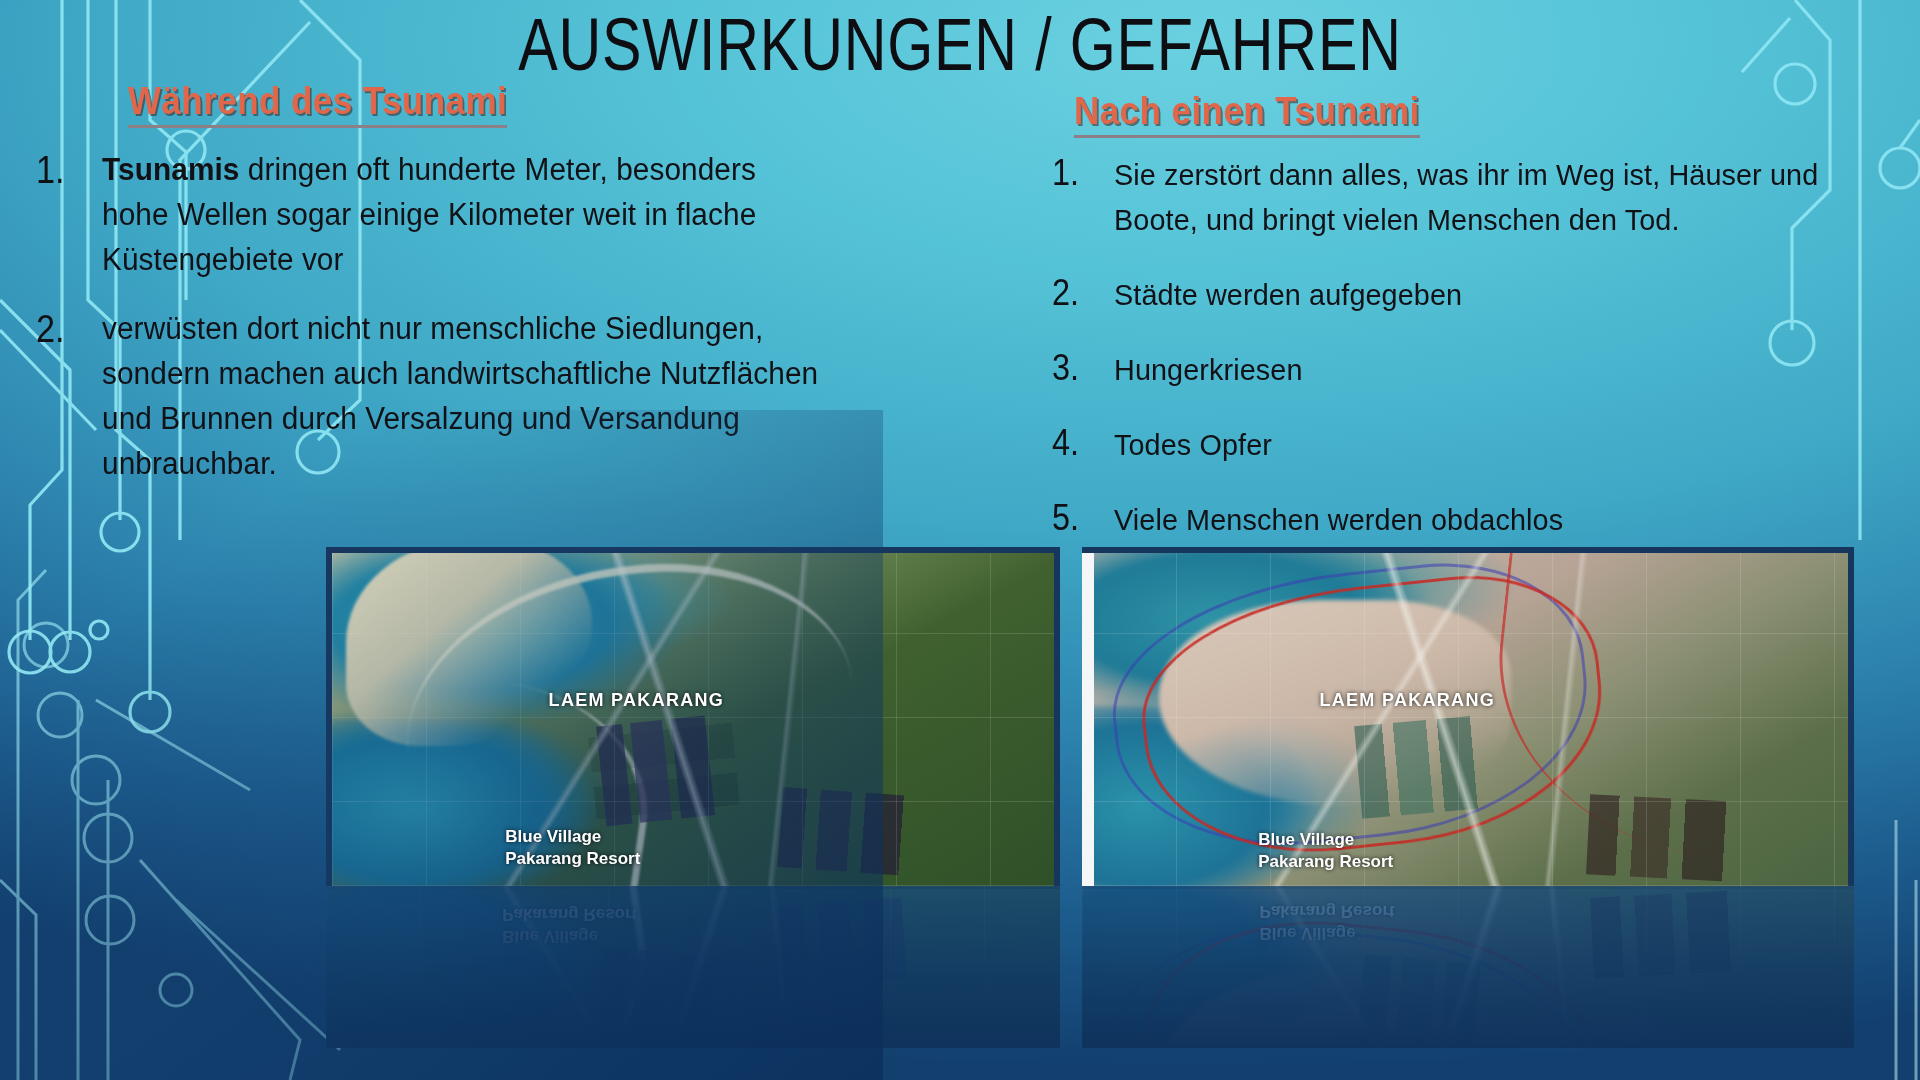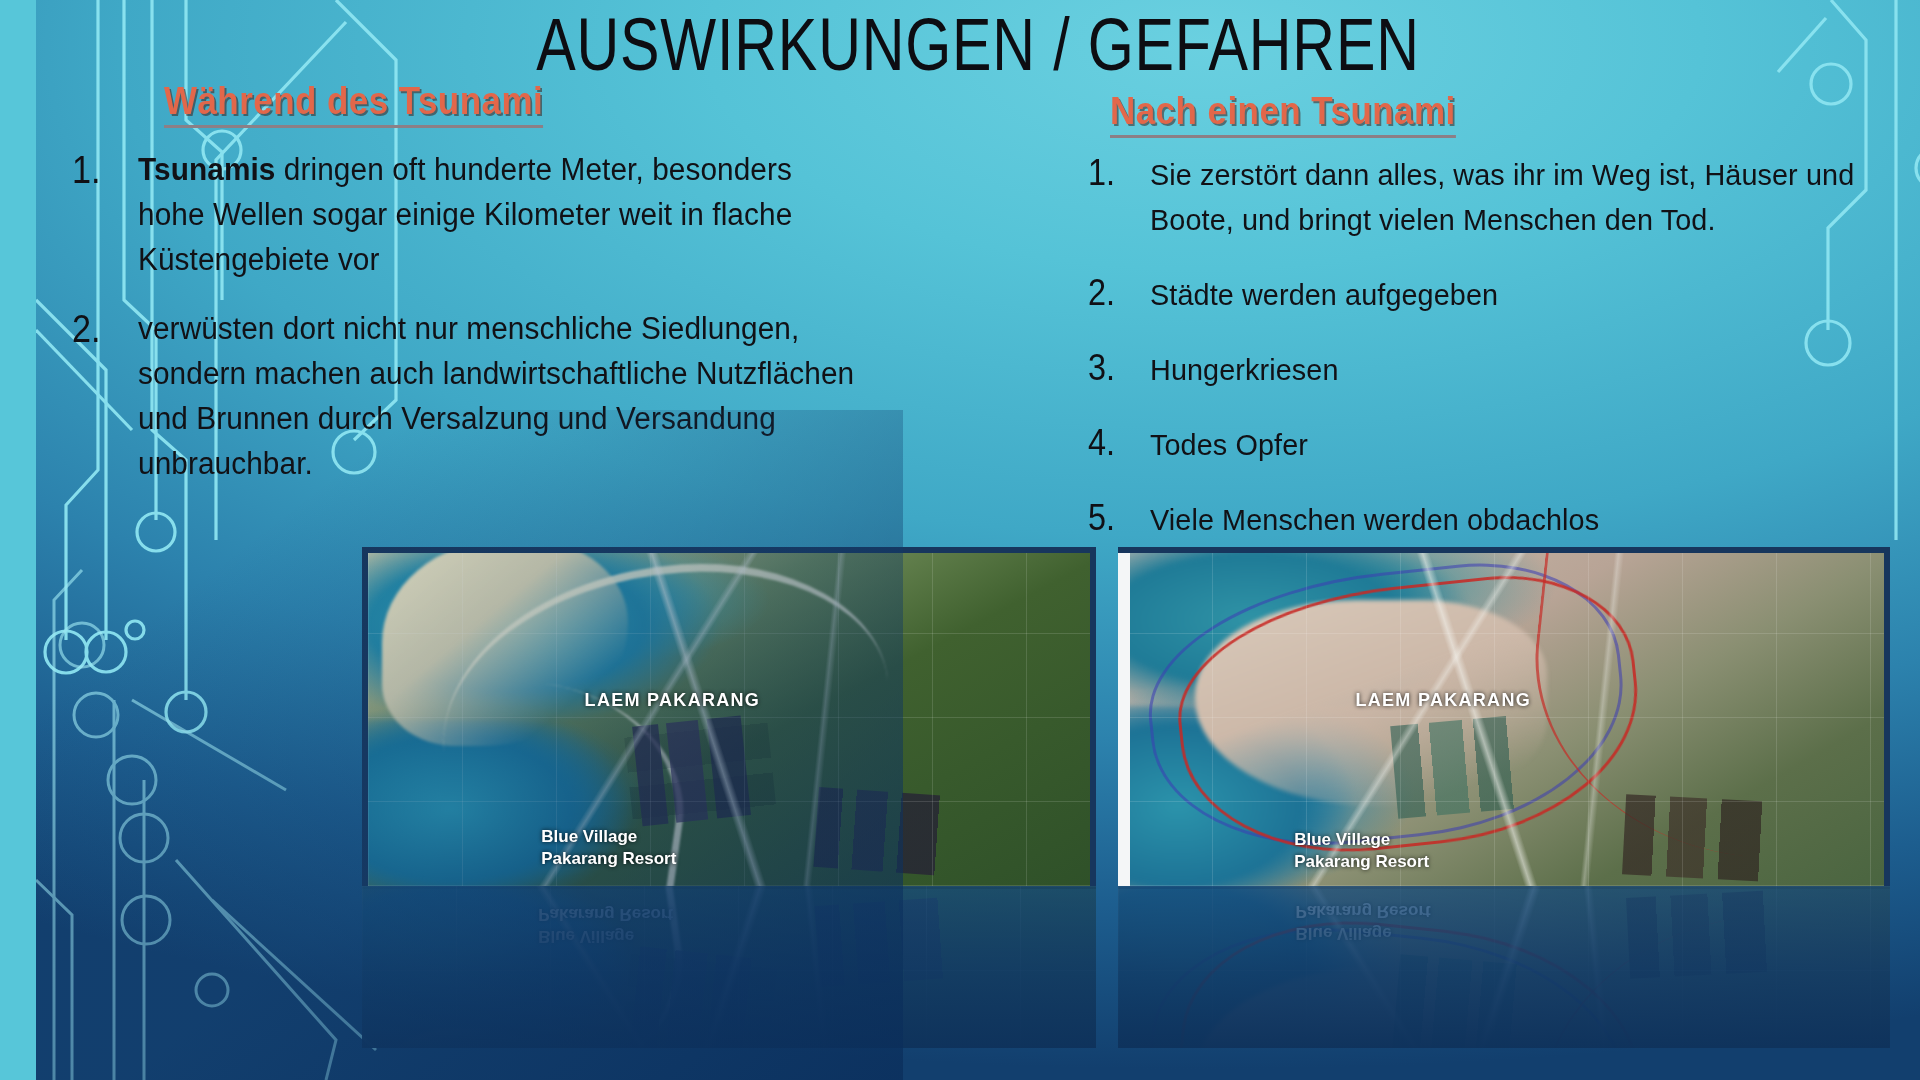--- a/index.html
+++ b/index.html
@@ -9,21 +9,20 @@
     background:#57c6d9;
     position:relative;
   }
 
   
   #slide {
     position:absolute; inset:0;
     background:
       radial-gradient(120% 95% at 62% 4%, #6ad0e0 0%, #55c3d7 22%, #3fa8c6 48%, #2c82ad 68%, #1d5e8f 84%, #123f6e 100%);
     overflow:hidden;
-    margin-left:36px;
   }
   #slide::after{
     content:"";
     position:absolute; left:0; bottom:0; width:46%; height:62%;
     background:linear-gradient(to top left, rgba(10,45,90,.72) 0%, rgba(18,62,110,.35) 45%, rgba(18,62,110,0) 78%);
     pointer-events:none;
   }
   .circuit { position:absolute; inset:0; pointer-events:none; }
 
   

